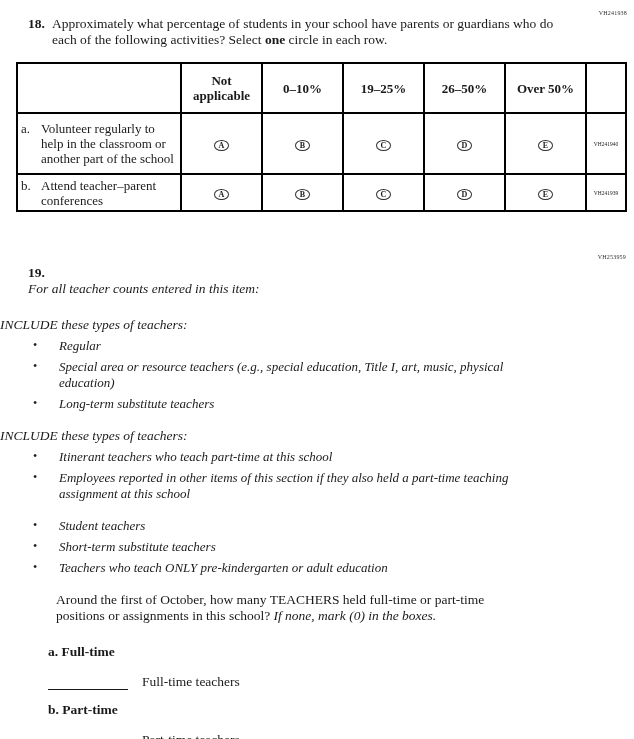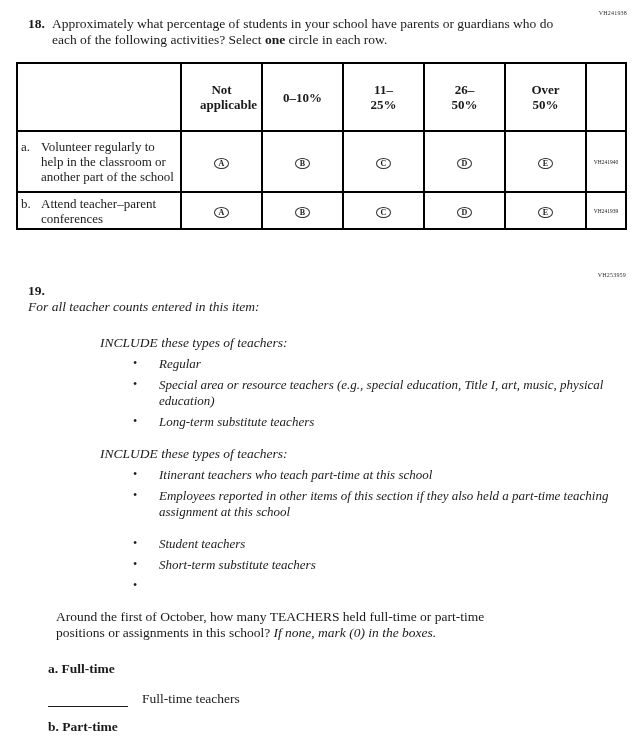--- a/index.html
+++ b/index.html
@@ -11,40 +11,40 @@
   .code { font-size:6px; color:#333; letter-spacing:.2px; }
   #q18-code { position:absolute; top:10px; right:7px; }
 
   .qrow { display:flex; }
   #q18-row { margin:16px 40px 0 28px; }
   .qnum { font-weight:bold; width:24px; flex:none; }
   #q18-text { width:522px; line-height:16px; }
 
   table { border-collapse:collapse; table-layout:fixed; margin:14px 0 0 16px; width:609px; }
   th, td { border:2px solid #000; }
-  thead th { font-weight:bold; font-size:13px; text-align:center; vertical-align:middle; height:37px; line-height:15px; padding:18px; }
+  thead th { font-weight:bold; font-size:13px; text-align:center; vertical-align:middle; height:37px; line-height:15px; padding:9px; }
   tbody td { text-align:center; vertical-align:middle; }
   .label-cell { text-align:left; padding:2px 3px; }
   .row-label { display:flex; font-size:13px; line-height:15px; }
   .row-letter { width:20px; flex:none; }
   .row-a td { height:61px; }
   .row-b td { height:37px; }
   .bubble {
     display:inline-flex; align-items:center; justify-content:center;
     width:15px; height:11px; border:1px solid #2e2e2e; border-radius:50%;
     font-size:8px; line-height:1; font-weight:bold; cursor:pointer;
   }
   .code-cell { font-size:5.5px; color:#222; padding:0; }
 
   #q19-code { display:block; text-align:right; margin:42px 8px 0 0; }
   #q19-row { margin:5px 0 0 28px;flex-direction:column; }
   .italic { font-style:italic; }
   #q19-intro { font-style:italic; line-height:16px; }
 
-  .section { margin-left:100px; font-style:italic; }
+  .section { font-style:italic; }
   .sec-header { line-height:16px; }
   #sec1 { margin-top:20px; }
   #sec2, #sec3 { margin-top:16px; }
   .bullet { display:flex; margin:5px 0 0 33px; }
   .dot { width:26px; flex:none; font-size:12px; font-style:normal; }
   .btext { max-width:475px; line-height:16px; font-size:13px; }
 
   .closing { margin:16px 0 0 56px; width:478px; line-height:16px; }
   .fill-label { margin:20px 0 0 48px; font-weight:bold; font-size:13.5px; }
   #fill-b-label { margin-top:12px; }
@@ -70,21 +70,21 @@
       <col style="width:81px">
       <col style="width:81px">
       <col style="width:81px">
       <col style="width:40px">
   </colgroup>
   <thead>
     <tr>
       <th></th>
       <th>Not applicable</th>
       <th>0–10%</th>
-      <th>11–25%</th>
+      <th>19–25%</th>
       <th>26–50%</th>
       <th>Over 50%</th>
       <th></th>
     </tr>
   </thead>
   <tbody>
     <tr class="row-a">
       <td class="label-cell">
         <span class="row-label">
             <span class="row-letter">a.</span>
@@ -154,20 +154,21 @@
   <div class="bullet">
       <span class="dot">•</span>
       <span class="btext">Student teachers</span>
     </div>
   <div class="bullet">
       <span class="dot">•</span>
       <span class="btext">Short-term substitute teachers</span>
     </div>
   <div class="bullet">
       <span class="dot">•</span>
+      <span class="btext">Teachers who teach ONLY pre-kindergarten or adult education</span>
     </div>
 </div>
 
 <div class="closing"><span>Around the first of October, how many TEACHERS held full-time or part-time positions or assignments in this school? </span><span class="italic">If none, mark (0) in the boxes.</span></div>
 
 <div class="fill-label" id="fill-a-label">a. Full-time</div>
 <div class="blank-row">
   <span class="blank"></span>
   <span class="blank-text">Full-time teachers</span>
 </div>

